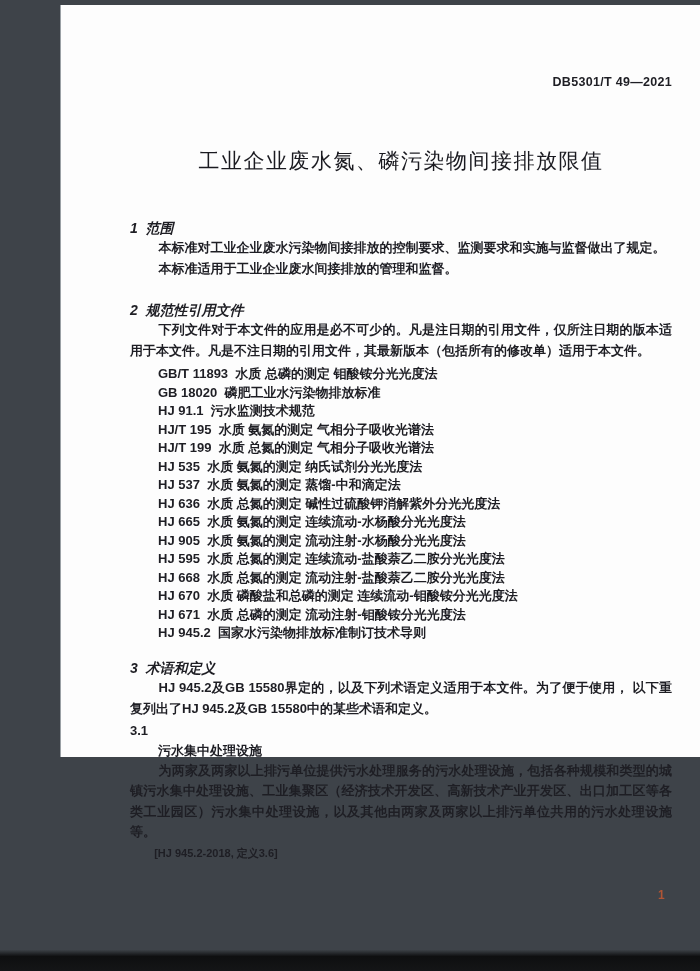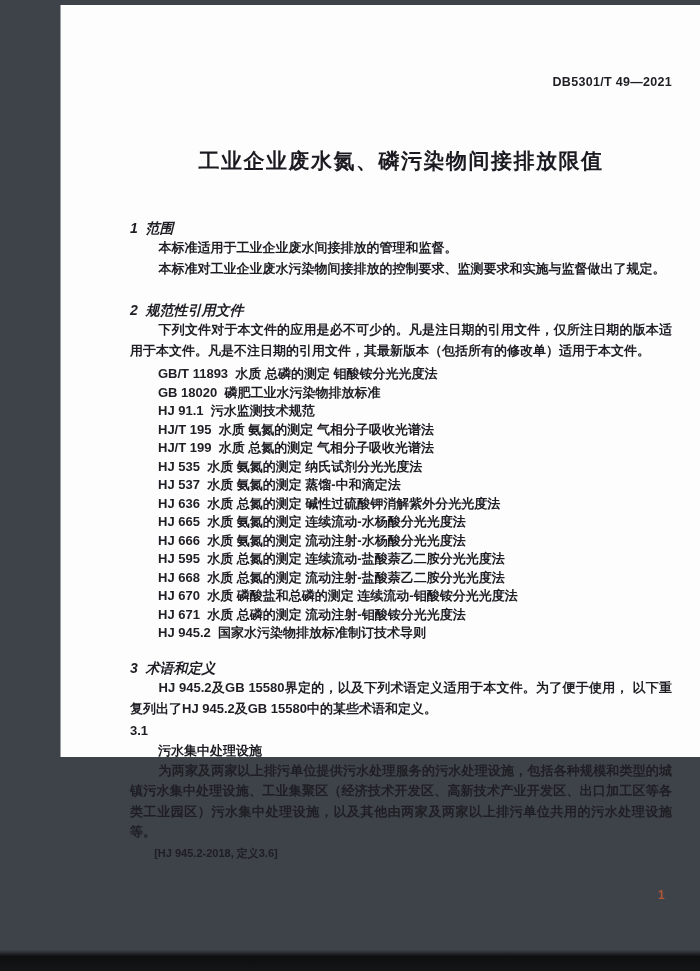--- a/index.html
+++ b/index.html
@@ -21,21 +21,21 @@
   .content { padding: 0 56px 0 70px; }
   .doc-code {
     margin-top: 70px;
     text-align: right;
     font-size: 12.5px; font-weight: 700; letter-spacing: 0.3px;
     white-space: pre-wrap;
   }
   .title {
     margin: 58px 0 0 0;
     text-align: center;
-    font-size: 21px; font-weight: 700; letter-spacing: 1.5px;
+    font-size: 21px; font-weight: 400; letter-spacing: 1.5px;
     color: #1a1a20;
   }
   .heading {
     font-size: 14px; font-weight: 700;
     white-space: pre-wrap;
     line-height: 18px;
     font-style: italic;
   }
   .h-scope { margin-top: 44px; }
   .h-refs  { margin-top: 22px; }
@@ -82,37 +82,37 @@
 <body>
 
 <div class="page">
   <div class="content">
 
     <div class="doc-code">DB5301/T 49—2021</div>
 
     <h1 class="title">工业企业废水氮、磷污染物间接排放限值</h1>
 
     <div class="heading h-scope">1  范围</div>
+    <p class="para mt13">本标准对工业企业废水污染物间接排放的控制要求、监测要求和实施与监督做出了规定。</p>
     <p class="para">本标准适用于工业企业废水间接排放的管理和监督。</p>
-    <p class="para mt13">本标准对工业企业废水污染物间接排放的控制要求、监测要求和实施与监督做出了规定。</p>
 
     <div class="heading h-refs">2  规范性引用文件</div>
     <p class="para mt13">下列文件对于本文件的应用是必不可少的。凡是注日期的引用文件，仅所注日期的版本适用于本文件。凡是不注日期的引用文件，其最新版本（包括所有的修改单）适用于本文件。</p>
 
     <div class="ref-list">
       <div class="ref">GB/T 11893  水质 总磷的测定 钼酸铵分光光度法</div>
       <div class="ref">GB 18020  磷肥工业水污染物排放标准</div>
       <div class="ref">HJ 91.1  污水监测技术规范</div>
       <div class="ref">HJ/T 195  水质 氨氮的测定 气相分子吸收光谱法</div>
       <div class="ref">HJ/T 199  水质 总氮的测定 气相分子吸收光谱法</div>
       <div class="ref">HJ 535  水质 氨氮的测定 纳氏试剂分光光度法</div>
       <div class="ref">HJ 537  水质 氨氮的测定 蒸馏-中和滴定法</div>
       <div class="ref">HJ 636  水质 总氮的测定 碱性过硫酸钾消解紫外分光光度法</div>
       <div class="ref">HJ 665  水质 氨氮的测定 连续流动-水杨酸分光光度法</div>
-      <div class="ref">HJ 666  水质 氨氮的测定 流动注射-水杨酸分光光度法</div>
+      <div class="ref">HJ 905  水质 氨氮的测定 流动注射-水杨酸分光光度法</div>
       <div class="ref">HJ 595  水质 总氮的测定 连续流动-盐酸萘乙二胺分光光度法</div>
       <div class="ref">HJ 668  水质 总氮的测定 流动注射-盐酸萘乙二胺分光光度法</div>
       <div class="ref">HJ 670  水质 磷酸盐和总磷的测定 连续流动-钼酸铵分光光度法</div>
       <div class="ref">HJ 671  水质 总磷的测定 流动注射-钼酸铵分光光度法</div>
       <div class="ref">HJ 945.2  国家水污染物排放标准制订技术导则</div>
     </div>
 
     <div class="heading h-terms">3  术语和定义</div>
     <p class="para mt10">HJ 945.2及GB 15580界定的，以及下列术语定义适用于本文件。为了便于使用， 以下重复列出了HJ 945.2及GB 15580中的某些术语和定义。</p>
 

